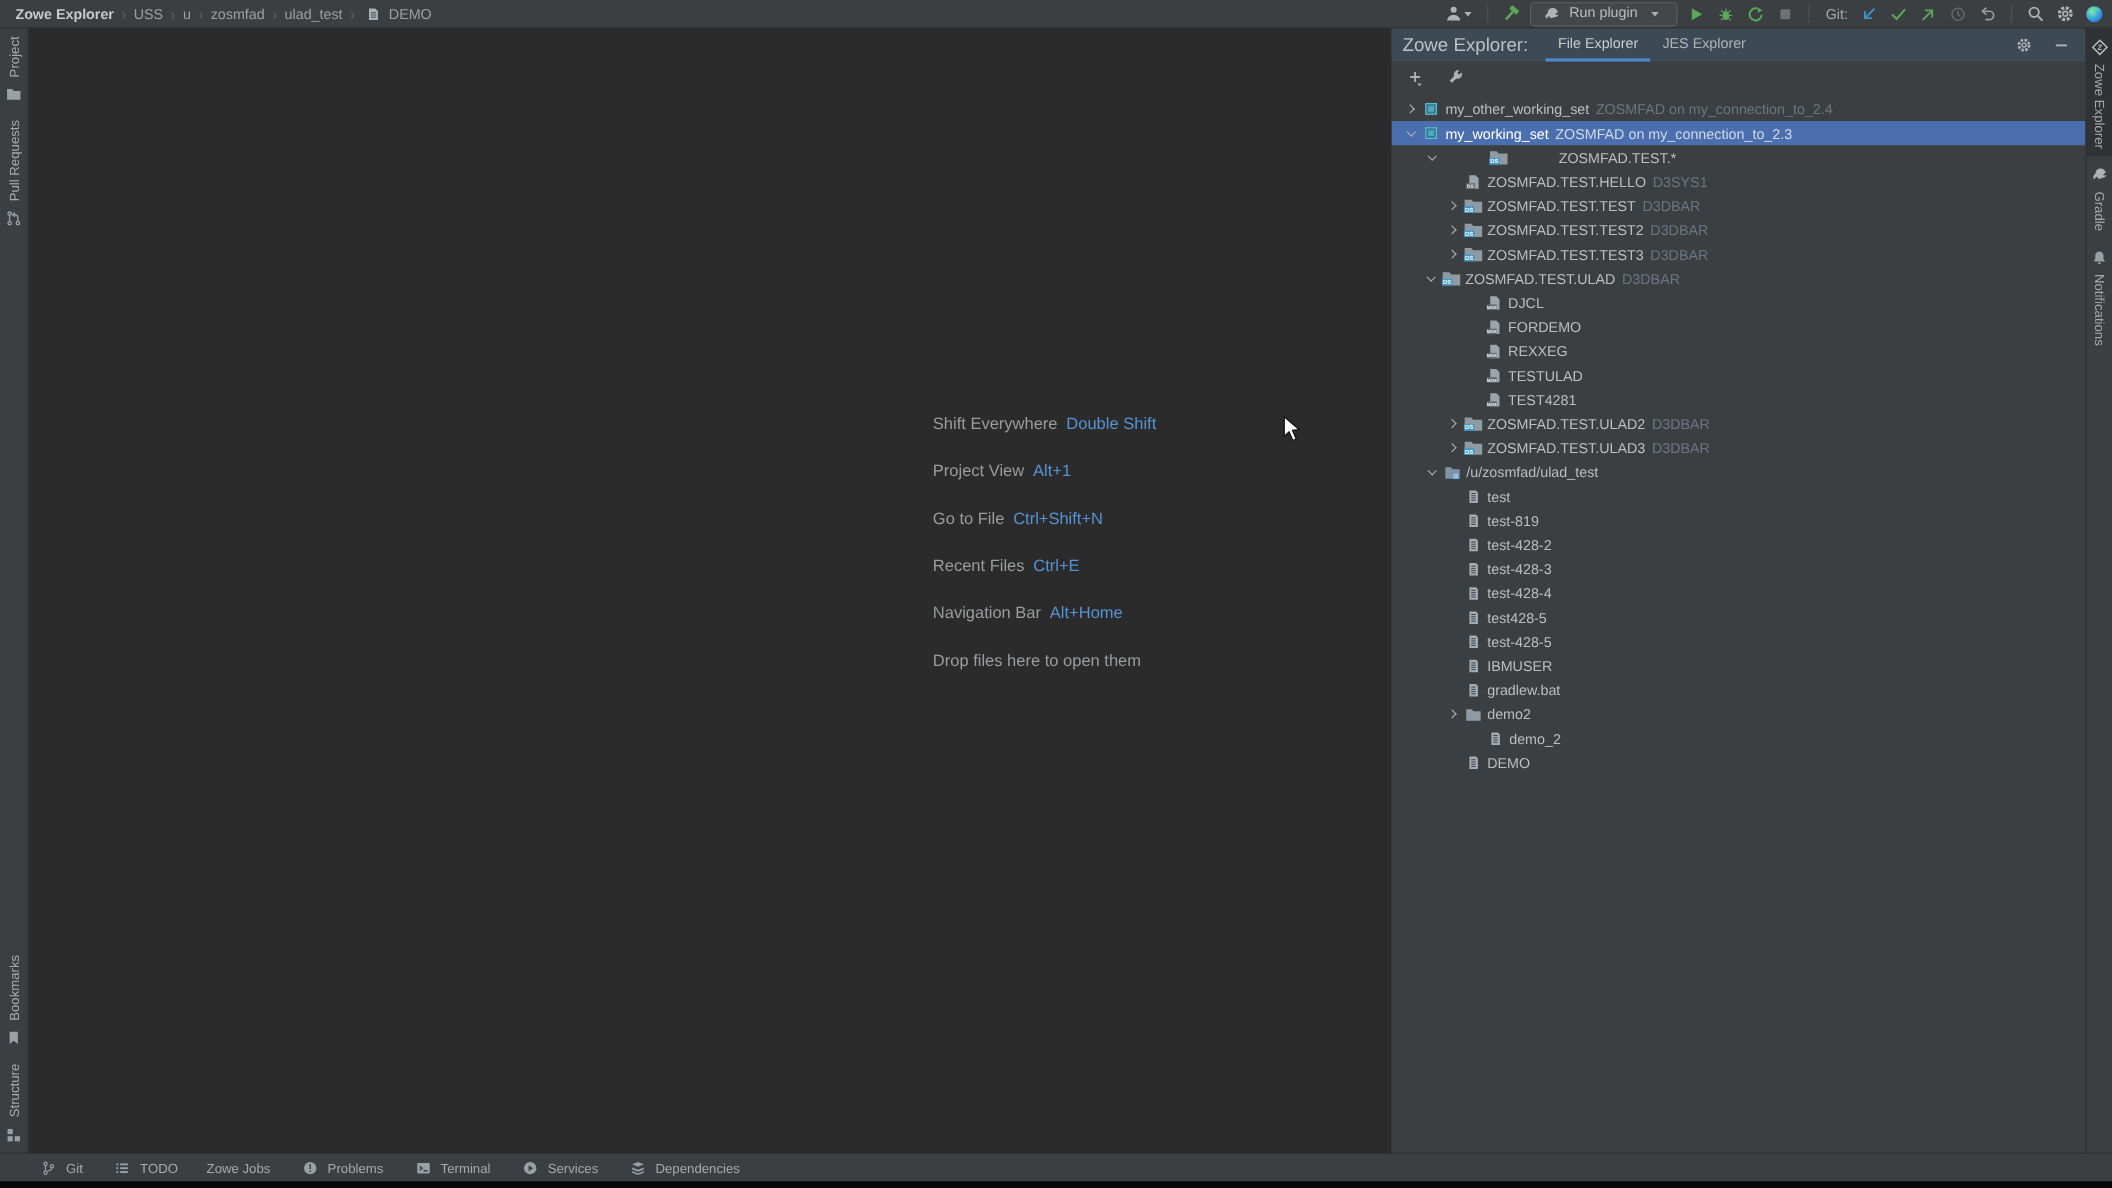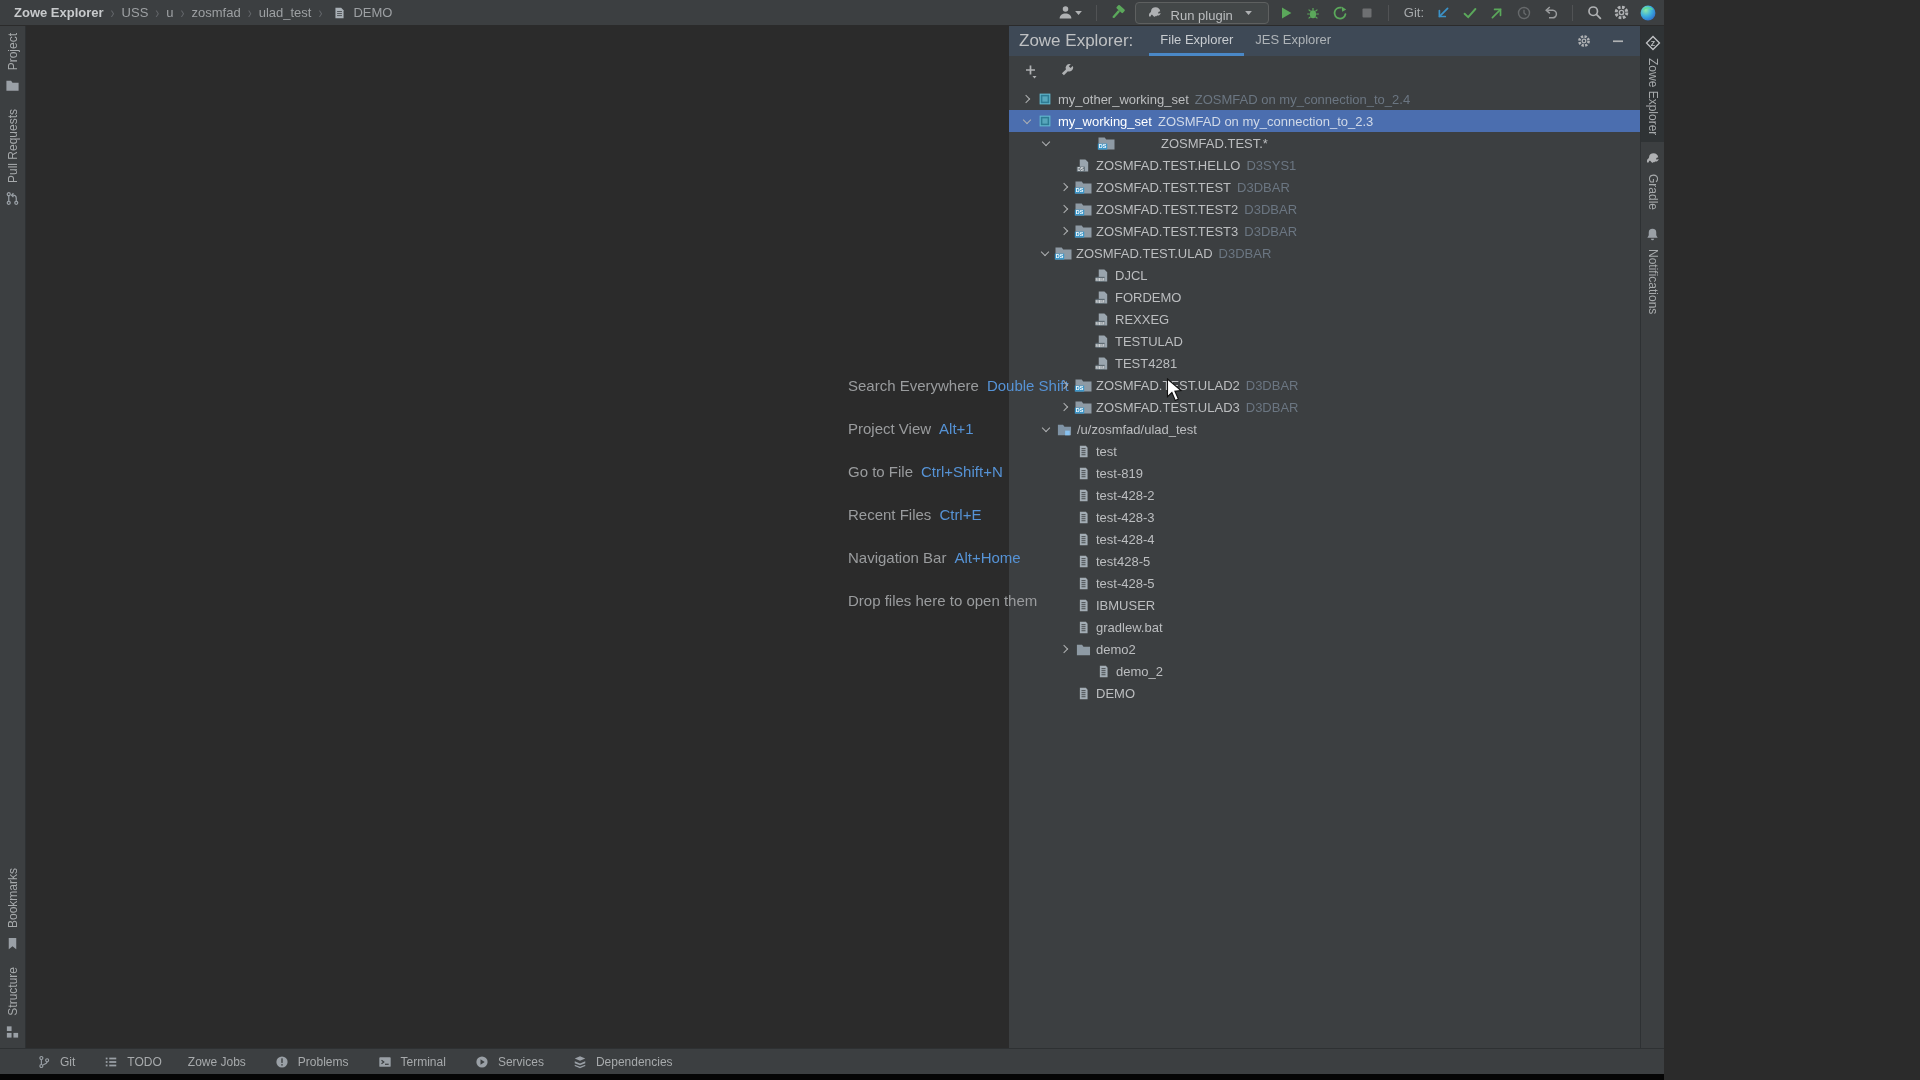--- a/index.html
+++ b/index.html
@@ -1,30 +1,30 @@
 <!DOCTYPE html>
 <html><head>
 <meta charset="utf-8">
 <style>
   * { margin:0; padding:0; box-sizing:border-box; }
   html,body { width:1920px; height:1080px; overflow:hidden; background:#2B2B2B;
     font-family:"Liberation Sans","DejaVu Sans",sans-serif; }
-  .app { width:1664px; height:1080px; display:flex; flex-direction:column; }
+  .app { width:1920px; height:1080px; display:flex; flex-direction:column; }
 
   
   .topbar { height:26px; background:#3C3F41; border-bottom:1px solid #2B2B2B;
     display:flex; align-items:center; justify-content:space-between; flex:none; }
   .crumbs { display:flex; align-items:center; padding-left:14px; gap:7px; font-size:13px; color:#9DA0A3; }
   .crumb { white-space:nowrap; display:flex; align-items:center; gap:4px; }
   .crumb.first { color:#C8CACC; font-weight:bold; }
   .crumb-sep { color:#63666A; font-size:12px; transform:scaleY(1.3); }
   .tb-right { display:flex; align-items:center; gap:7px; padding-right:6px; }
   .tbi { width:20px; height:20px; display:flex; align-items:center; justify-content:center; border-radius:3px; }
   .vsep { width:1px; height:16px; background:#515355; margin:0 4px; }
-  .pill { display:flex; align-items:flex-end; gap:6px; height:22px; padding:0 9px;
+  .pill { display:flex; align-items:flex-start; gap:6px; height:22px; padding:0 9px;
     border:1px solid #5E6060; border-radius:4px; background:#434748; color:#BBBDBF; font-size:13px; }
   .git-lbl { color:#A7AAAC; font-size:13px; margin:0 2px 0 4px; }
 
   
   .middle { flex:1; display:flex; min-height:0; }
   .stripe { background:#3C3F41; flex:none; display:flex; flex-direction:column; align-items:center; }
   .stripeL { width:26px; border-right:1px solid #2E3133; }
   .stripeR { width:24px; border-left:1px solid #2E3133; }
   .stripe-spacer { flex:1; }
   .sitem { display:flex; flex-direction:column; align-items:center; gap:5px; padding:7px 0; width:100%; }
@@ -268,21 +268,21 @@
                 <rect x="2" y="9.5" width="5" height="5"></rect>
                 <rect x="9" y="9.5" width="5" height="5"></rect>
               </g>
             </svg>
           </span>
         </div>
       </div>
 
     <div class="editor">
       <div class="shortcuts" id="shortcuts">
-          <div class="sc-line"><span class="lbl">Search Everywhere</span><span class="keys">Double Shift</span></div>
+          <div class="sc-line"><span class="lbl">Shift Everywhere</span><span class="keys">Double Shift</span></div>
           <div class="sc-line"><span class="lbl">Project View</span><span class="keys">Alt+1</span></div>
           <div class="sc-line"><span class="lbl">Go to File</span><span class="keys">Ctrl+Shift+N</span></div>
           <div class="sc-line"><span class="lbl">Recent Files</span><span class="keys">Ctrl+E</span></div>
           <div class="sc-line"><span class="lbl">Navigation Bar</span><span class="keys">Alt+Home</span></div>
           <div class="sc-line"><span class="lbl">Drop files here to open them</span></div>
         </div>
       <div class="cursor">
         <svg width="22" height="26" viewBox="0 0 22 26">
             <path d="M1.5 1l13.5 11.6-6.1.6 3.5 7.8-3.1 1.4-3.4-7.9-4.4 4.2z" fill="#FFFFFF" stroke="#111" stroke-width="1.1"></path>
           </svg>

